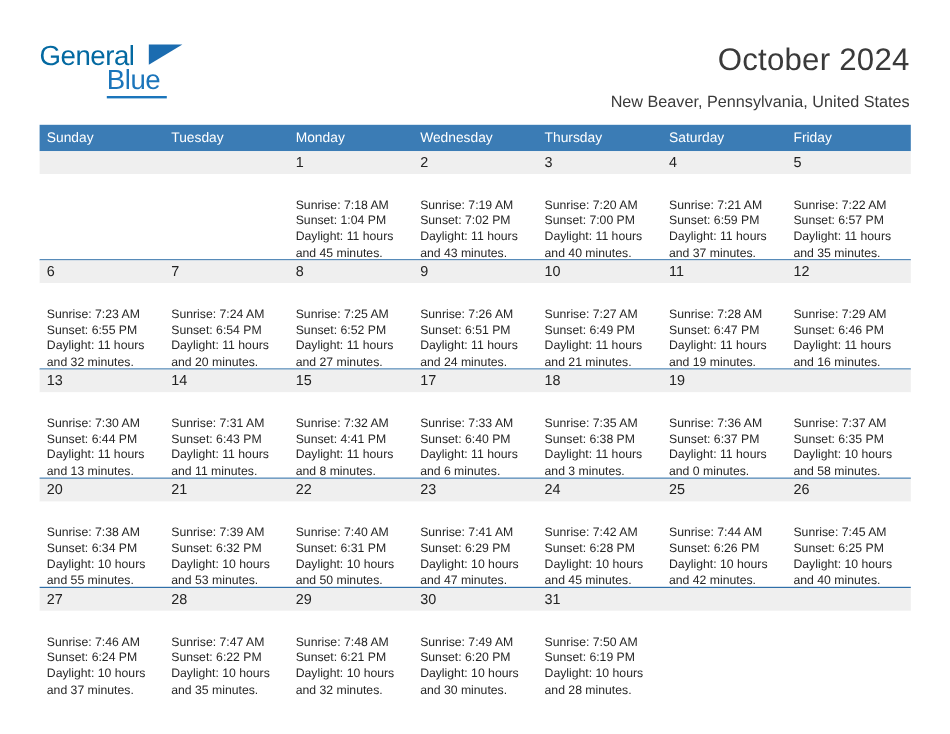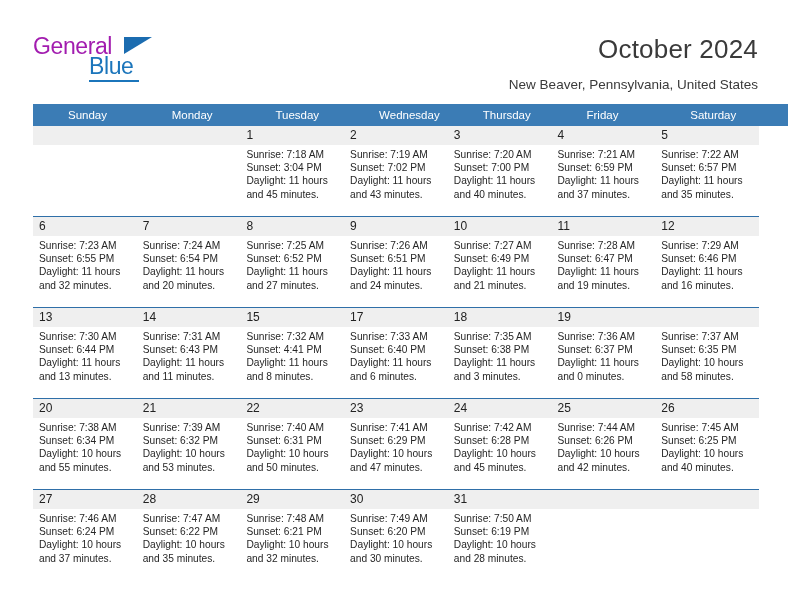--- a/index.html
+++ b/index.html
@@ -34,21 +34,21 @@
     top: 33px;
     width: 170px;
     height: 52px;
   }
   .logo-general {
     position: absolute;
     left: 0;
     top: 0;
     font-size: 23px;
     letter-spacing: -0.4px;
-    color: #a21caf;
+    color: #0369a1;
     font-family: "Liberation Sans", sans-serif;
   }
   .logo-blue {
     position: absolute;
     left: 56px;
     top: 20px;
     font-size: 23px;
     letter-spacing: -0.4px;
     color: #1b75bb;
     font-family: "Liberation Sans", sans-serif;
@@ -95,21 +95,20 @@
   
   .calendar {
     position: absolute;
     left: 33px;
     top: 104px;
     width: 726px;
   }
   .cal-row {
     display: flex;
     width: 726px;
-    padding-left: 29px;
   }
 
   
   .dow-row {
     background: #3b7cb5;
     height: 22px;
   }
   .dow {
     color: #ffffff;
     font-size: 11.5px;
@@ -143,21 +142,21 @@
   }
 
   .detail-row {
     display: flex;
     background: #ffffff;
     height: 71px;
   }
   .detail {
     width: 103.71px;
     box-sizing: border-box;
-    padding: 3px 4px 0 6px;
+    padding: 20px 4px 0 6px;
     font-size: 10.2px;
     line-height: 13.2px;
     color: #262626;
   }
   .detail div { white-space: nowrap; }
 </style>
 </head>
 <body>
 
 <div class="page">
@@ -172,26 +171,26 @@
     </div>
 
     <div class="title">October 2024</div>
     <div class="subtitle">New Beaver, Pennsylvania, United States</div>
   </div>
 
   <div class="calendar">
 
     <div class="cal-row dow-row">
       <div class="dow">Sunday</div>
+      <div class="dow">Tuesday</div>
       <div class="dow">Monday</div>
-      <div class="dow">Tuesday</div>
       <div class="dow">Wednesday</div>
       <div class="dow">Thursday</div>
+      <div class="dow">Saturday</div>
       <div class="dow">Friday</div>
-      <div class="dow">Saturday</div>
     </div>
 
     <div class="week first">
       <div class="daynum-row">
         <div class="daynum"></div>
         <div class="daynum"></div>
         <div class="daynum">1</div>
         <div class="daynum">2</div>
         <div class="daynum">3</div>
         <div class="daynum">4</div>
@@ -205,21 +204,21 @@
           <div></div>
         </div>
         <div class="detail">
           <div></div>
           <div></div>
           <div></div>
           <div></div>
         </div>
         <div class="detail">
           <div>Sunrise: 7:18 AM</div>
-          <div>Sunset: 3:04 PM</div>
+          <div>Sunset: 1:04 PM</div>
           <div>Daylight: 11 hours</div>
           <div>and 45 minutes.</div>
         </div>
         <div class="detail">
           <div>Sunrise: 7:19 AM</div>
           <div>Sunset: 7:02 PM</div>
           <div>Daylight: 11 hours</div>
           <div>and 43 minutes.</div>
         </div>
         <div class="detail">

